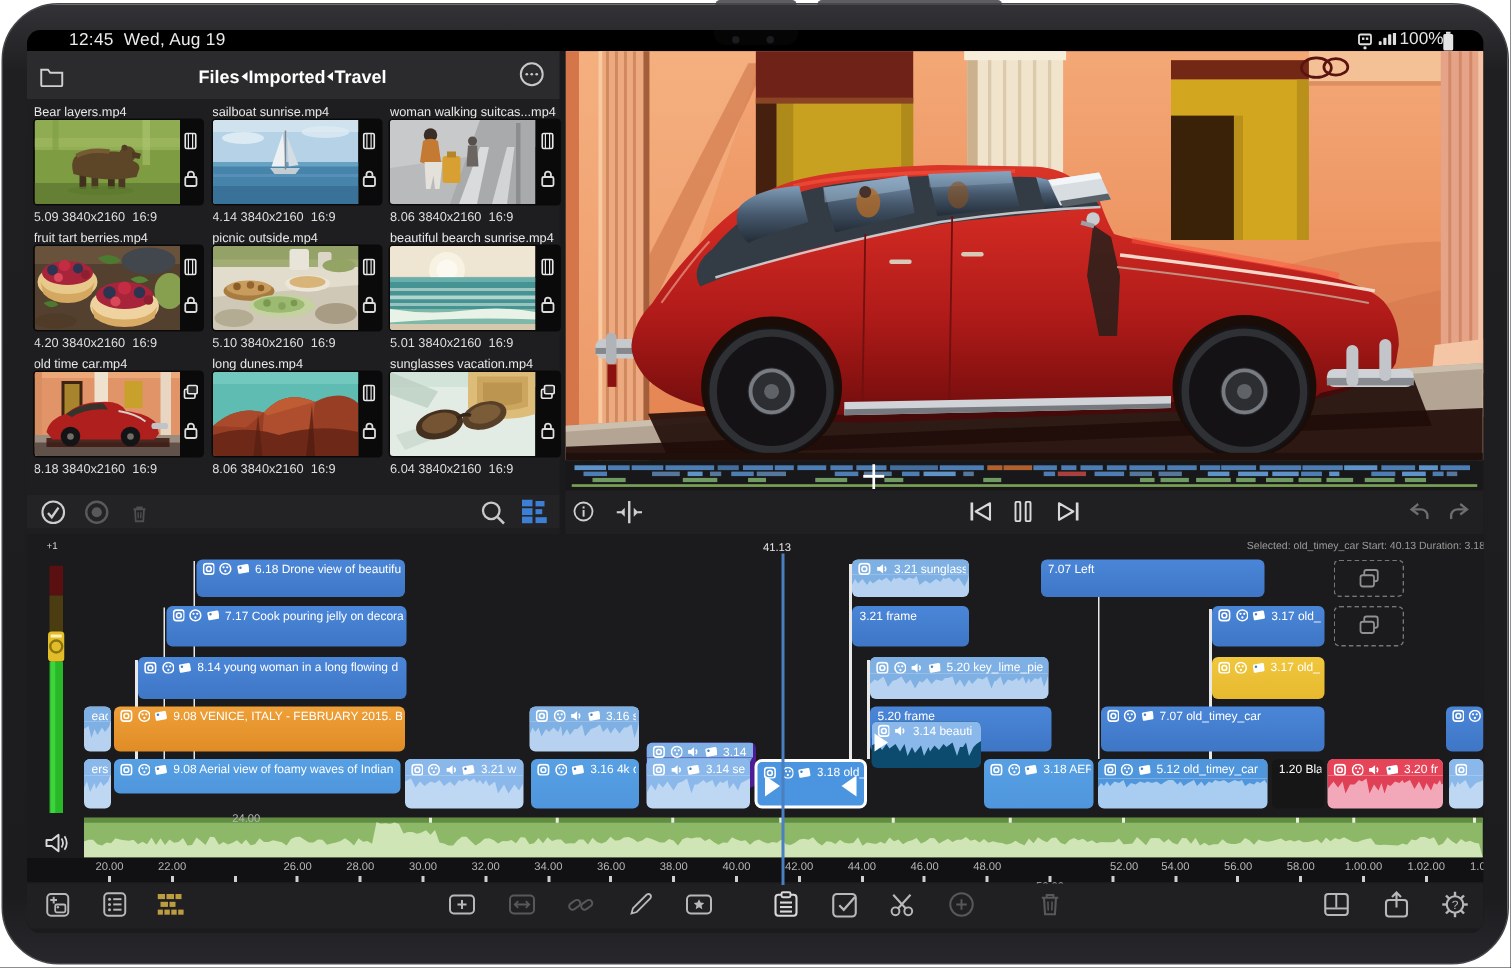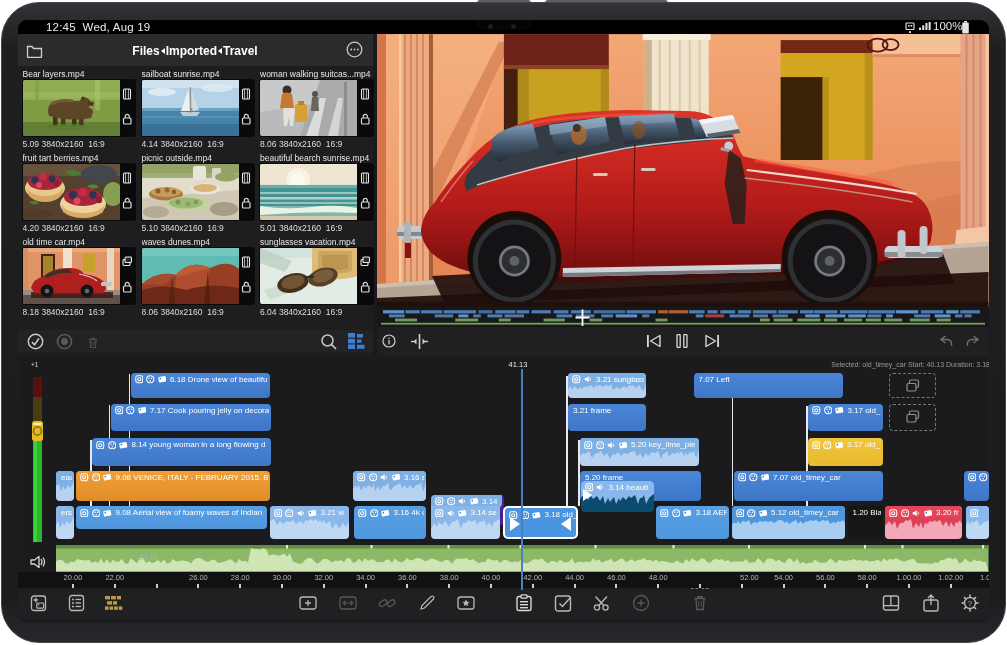--- a/index.html
+++ b/index.html
@@ -289,21 +289,21 @@
         <rect x="3" y="1" width="6.5" height="5.5" rx="1" fill="#2a2a2a" stroke="#e8e8e8" stroke-width="1.1"></rect>
       </svg>
     </div>
     <div style="left:104.5px;top:261.5px;width:11px;height:12px;">
       <svg width="11" height="12" viewBox="0 0 11 12" style="position:absolute;" xmlns="http://www.w3.org/2000/svg">
         <rect x="1.5" y="5" width="7.5" height="6" rx="1" fill="none" stroke="#dcdcdc" stroke-width="1.2"></rect>
         <path d="M3.3 5 v-1.6 a2 2 0 0 1 4 0 V5" fill="none" stroke="#dcdcdc" stroke-width="1.2"></path>
       </svg>
     </div>
     <div class="t" style="left:5px;top:287px;width:114px;height:10px;color:#dedede;font-size:8.5px">8.18 3840x2160&nbsp; 16:9</div>
-    <div class="t" style="left:124px;top:217px;width:112px;height:10px;color:#e8e8e8;font-size:8.5px">waves dunes.mp4</div>
+    <div class="t" style="left:124px;top:217px;width:112px;height:10px;color:#e8e8e8;font-size:8.5px">long dunes.mp4</div>
     <div style="left:123px;top:227.5px;width:114.5px;height:57.5px;background:#0a0a0a;border-radius:3px"></div>
     <div style="left:124px;top:228.5px;width:97px;height:56px;overflow:hidden;border-radius:2px 0 0 2px"><svg width="97" height="56" viewBox="0 0 97 56" xmlns="http://www.w3.org/2000/svg">
         <rect width="97" height="56" fill="#5fbcb2"></rect>
 <rect width="97" height="8" fill="#72c8be"></rect>
 <path d="M0 36 q16 -14 34 -9 q14 -16 34 -7 q18 -9 29 1 v35 h-97 z" fill="#983e24"></path>
 <path d="M34 27 q14 -16 34 -7 l-4 36 h-32 z" fill="#b05030" opacity=".9"></path>
 <path d="M34 27 q14 -16 34 -7 l-32 9 z" fill="#c05c34"></path>
 <path d="M0 36 q16 -14 34 -9 l-12 10 z" fill="#aa4a2c"></path>
 <path d="M0 42 q22 -7 44 0 q26 -8 53 -2 v16 h-97 z" fill="#6e2818"></path>
 <path d="M66 22 l2 34 h-6 z" fill="#501c10" opacity=".75"></path>
@@ -1216,21 +1216,21 @@
         <rect x="692.0" y="0" width="2" height="3.5" fill="#e8f0dc"></rect>
         <rect x="808.0" y="0" width="2" height="3.5" fill="#e8f0dc"></rect>
         <rect x="845.5" y="0" width="2" height="3.5" fill="#e8f0dc"></rect>
         <rect x="926.0" y="0" width="2" height="3.5" fill="#e8f0dc"></rect>
 </svg></div>
     <div style="left:0px;top:552px;width:971px;height:16.5px;background:#111113"></div>
     <div class="t" style="left:38.5px;top:553.5px;width:34px;height:9px;color:#b4b4b4;font-size:7.5px;text-align:center">20.00</div>
     <div style="left:54.5px;top:564px;width:2px;height:4.5px;background:#cecece"></div>
     <div class="t" style="left:80.3px;top:553.5px;width:34px;height:9px;color:#b4b4b4;font-size:7.5px;text-align:center">22.00</div>
     <div style="left:96.3px;top:564px;width:2px;height:4.5px;background:#cecece"></div>
-    <div class="t" style="left:122.1px;top:533px;width:34px;height:9px;color:#b4b4b4;font-size:7.5px;text-align:left">24.00</div>
+    <div class="t" style="left:122.1px;top:521px;width:34px;height:9px;color:#b4b4b4;font-size:7.5px;text-align:right">24.00</div>
     <div style="left:138.1px;top:564px;width:2px;height:4.5px;background:#cecece"></div>
     <div class="t" style="left:163.9px;top:553.5px;width:34px;height:9px;color:#b4b4b4;font-size:7.5px;text-align:center">26.00</div>
     <div style="left:179.9px;top:564px;width:2px;height:4.5px;background:#cecece"></div>
     <div class="t" style="left:205.7px;top:553.5px;width:34px;height:9px;color:#b4b4b4;font-size:7.5px;text-align:center">28.00</div>
     <div style="left:221.7px;top:564px;width:2px;height:4.5px;background:#cecece"></div>
     <div class="t" style="left:247.5px;top:553.5px;width:34px;height:9px;color:#b4b4b4;font-size:7.5px;text-align:center">30.00</div>
     <div style="left:263.5px;top:564px;width:2px;height:4.5px;background:#cecece"></div>
     <div class="t" style="left:289.3px;top:553.5px;width:34px;height:9px;color:#b4b4b4;font-size:7.5px;text-align:center">32.00</div>
     <div style="left:305.3px;top:564px;width:2px;height:4.5px;background:#cecece"></div>
     <div class="t" style="left:331.1px;top:553.5px;width:34px;height:9px;color:#b4b4b4;font-size:7.5px;text-align:center">34.00</div>

